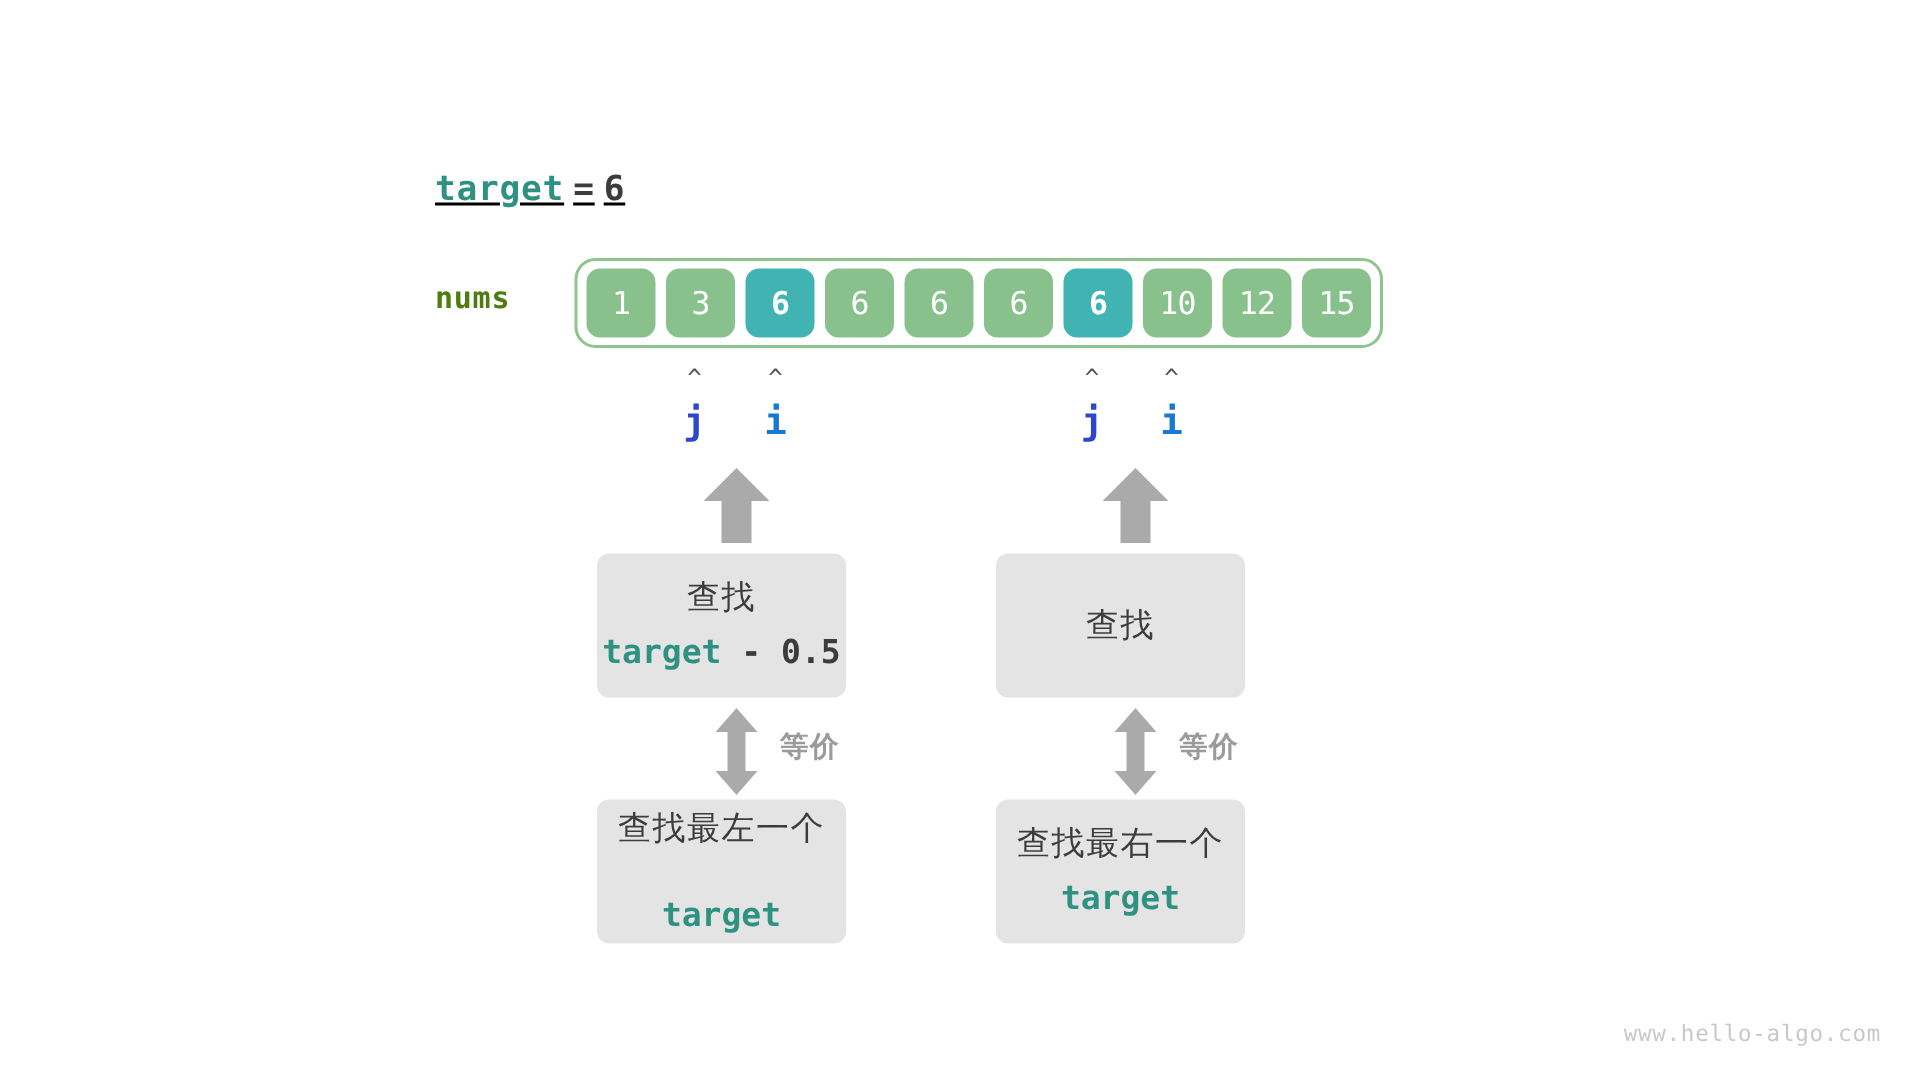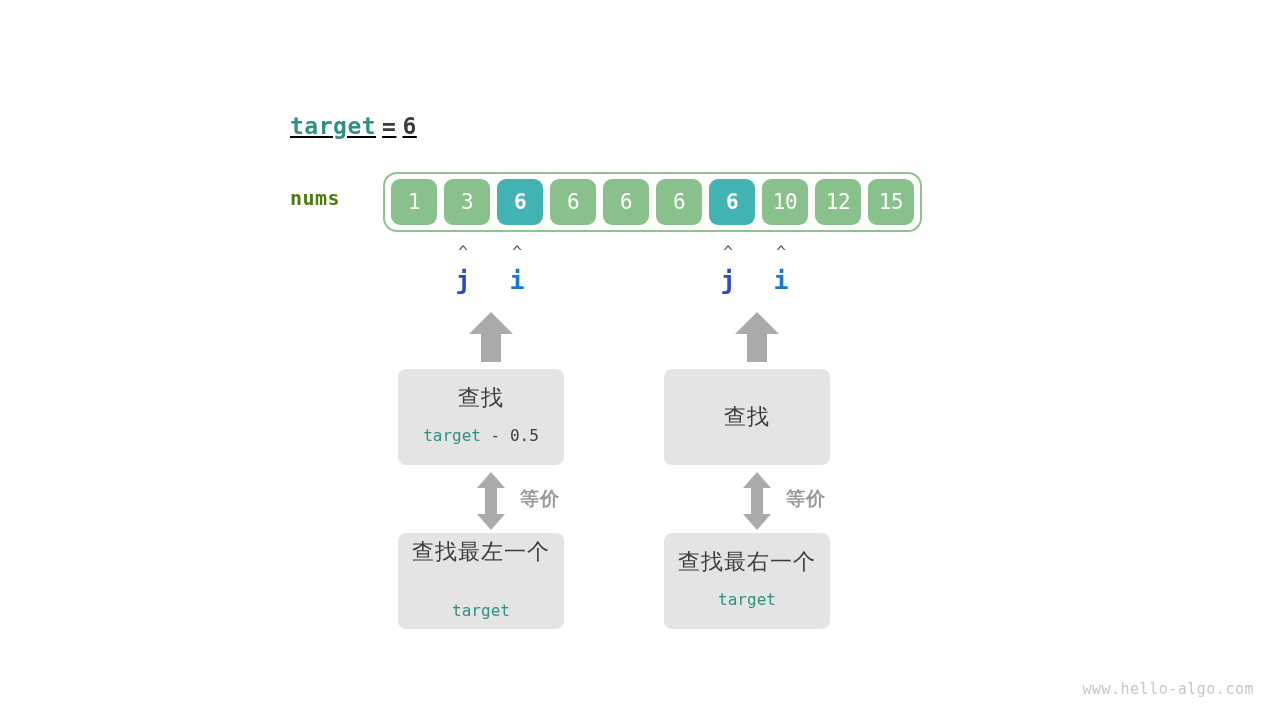--- a/index.html
+++ b/index.html
@@ -118,22 +118,22 @@
     box-sizing: border-box;
   }
   .gbox .line1 {
     font-size: 22px;
     color: #3c3c3c;
     line-height: 30px;
     letter-spacing: 1px;
   }
   .gbox .line2 {
     font-family: "DejaVu Sans Mono", "Liberation Mono", monospace;
-    font-size: 16px;
-    font-weight: normal;
+    font-size: 22px;
+    font-weight: bold;
     line-height: 30px;
     margin-top: 8px;
     white-space: pre;
     letter-spacing: 0px;
   }
   .op-sign { color: #3c3c3c; }
 
   
   .up-arrow {
     position: absolute;

